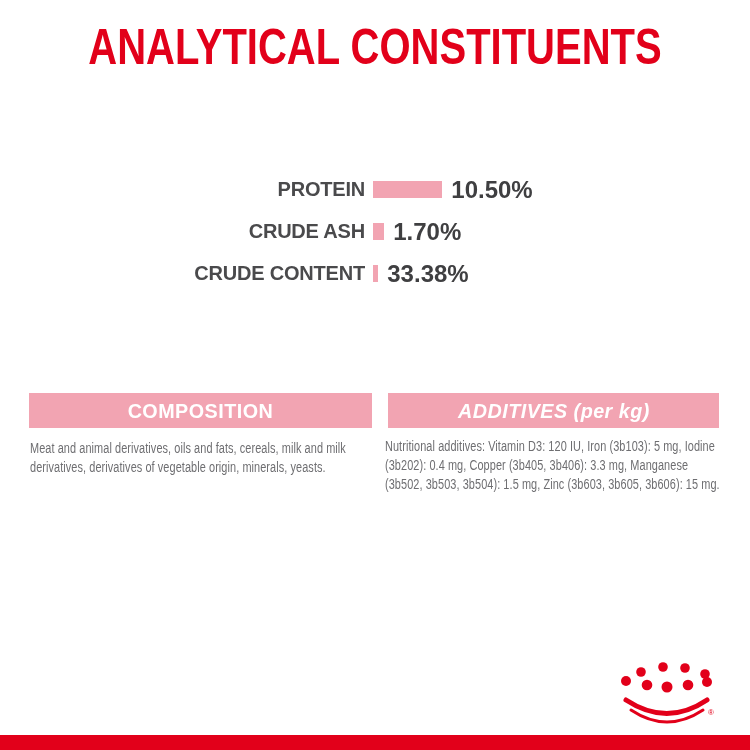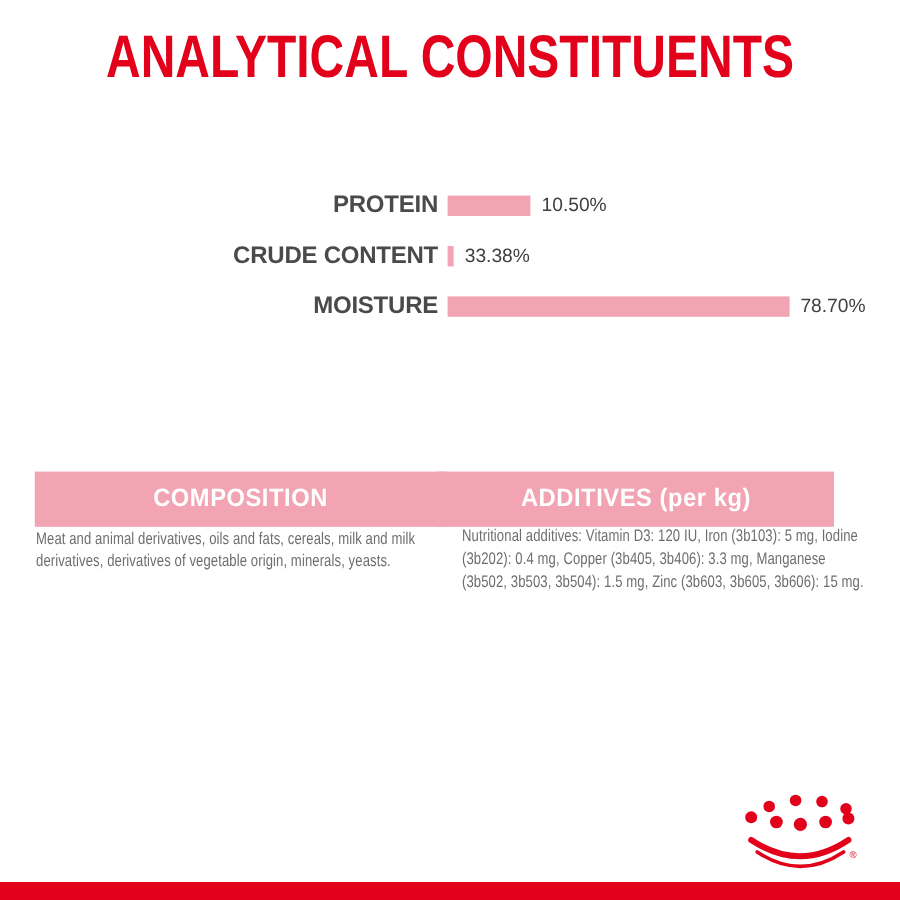--- a/index.html
+++ b/index.html
@@ -6,34 +6,34 @@
   body{
     width:750px;height:750px;background:#ffffff;position:relative;overflow:hidden;
     font-family:"Liberation Sans","DejaVu Sans",sans-serif;
     --red:#E2001A; --pink:#F2A4B2; --label:#4A4A4C; --value:#3F3F41; --body:#6E6E71;
   }
   .page-title{
     position:absolute;top:22px;left:0;width:750px;text-align:center;
     font-size:50px;font-weight:bold;color:var(--red);white-space:nowrap;
     transform:scaleX(0.80);transform-origin:center top;letter-spacing:0px;line-height:1;
   }
-  .chart{position:absolute;top:163px;left:0;width:750px;}
+  .chart{position:absolute;top:181px;left:0;width:750px;}
   .chart-row{display:flex;align-items:center;height:17px;margin-bottom:25px;}
   .chart-label{
     width:365px;text-align:right;font-size:20px;font-weight:bold;color:var(--label);
     letter-spacing:-0.2px;white-space:nowrap;
   }
   .chart-bar{height:17px;margin-left:8px;background:var(--pink);flex:0 0 auto;}
-  .chart-value{margin-left:9px;font-size:16px;font-weight:normal;color:var(--value);white-space:nowrap;}
+  .chart-value{margin-left:9px;font-size:24px;font-weight:bold;color:var(--value);white-space:nowrap;}
   .band{
-    position:absolute;top:393px;height:46px;background:var(--pink);
+    position:absolute;top:393px;height:35px;background:var(--pink);
     display:flex;align-items:center;justify-content:center;
   }
   .band.left{left:29px;width:343px;}
-  .band.right{left:364px;width:331px;}
+  .band.right{left:388px;width:331px;font-style:italic;}
   .band-title{
     color:#ffffff;font-size:21px;font-weight:bold;letter-spacing:0.5px;white-space:nowrap;
     transform:scaleX(0.94);transform-origin:center;
   }
   .body-text{
     position:absolute;font-size:14px;line-height:19px;color:var(--body);
     transform:scaleX(0.78);transform-origin:left top;letter-spacing:0.1px;
   }
   .body-text.comp{left:30px;top:439px;width:448px;}
   .body-text.addv{left:385px;top:437px;width:440px;}
@@ -46,32 +46,32 @@
 <div class="page-title">ANALYTICAL CONSTITUENTS</div>
 
 <div class="chart">
   <div class="chart-row">
     <div class="chart-label">PROTEIN</div>
     <div class="chart-bar" style="width: 69.3px; height: 17px; background: rgb(242, 164, 178);"></div>
     <div class="chart-value">10.50%</div>
   </div>
 
 
+  <div class="chart-row">
+    <div class="chart-label">CRUDE ASH</div>
+    <div class="chart-bar" style="width: 11.22px; height: 17px; background: rgb(242, 164, 178);"></div>
+    <div class="chart-value">1.70%</div>
+  </div>
 
   <div class="chart-row">
     <div class="chart-label">CRUDE CONTENT</div>
     <div class="chart-bar" style="width: 5.28px; height: 17px; background: rgb(242, 164, 178);"></div>
     <div class="chart-value">33.38%</div>
   </div>
 
-  <div class="chart-row">
-    <div class="chart-label">MOISTURE</div>
-    <div class="chart-bar" style="width: 285px; height: 17px; background: rgb(242, 164, 178);"></div>
-    <div class="chart-value">78.70%</div>
-  </div>
 </div>
 
 <div class="band left">
   <span class="band-title">COMPOSITION</span>
 </div>
 <div class="band right">
   <span class="band-title">ADDITIVES (per kg)</span>
 </div>
 
 <div class="body-text comp">Meat and animal derivatives, oils and fats, cereals, milk and milk derivatives, derivatives of vegetable origin, minerals, yeasts.</div>

